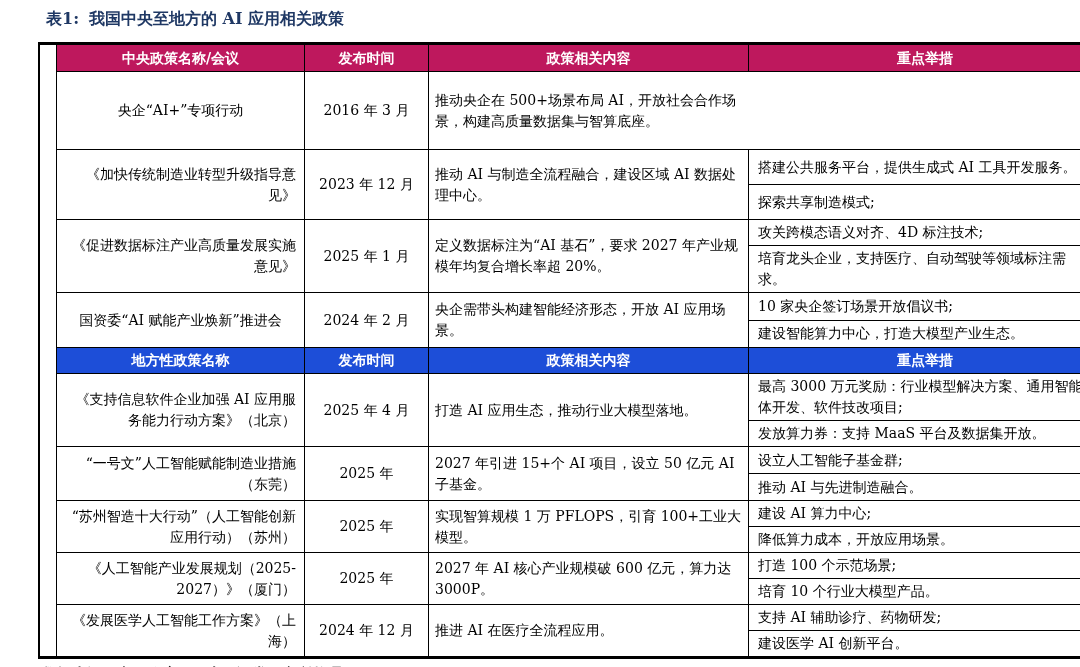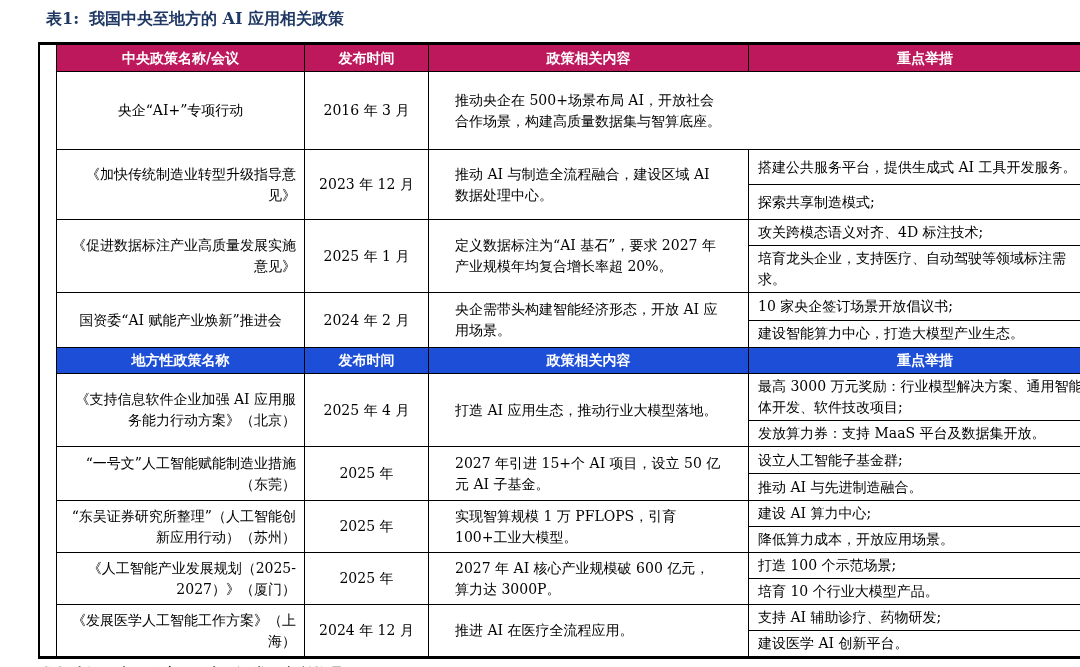--- a/index.html
+++ b/index.html
@@ -46,21 +46,21 @@
   .drow .c1 {
     display: flex; align-items: center; justify-content: center;
     text-align: right; font-weight: normal; padding: 3px 8px;
   }
   .drow .c2 {
     display: flex; align-items: center; justify-content: center;
     text-align: center; padding: 3px 4px;
   }
   .drow .c3 {
     display: flex; align-items: center;
-    text-align: left; padding: 3px 26px;
+    text-align: left; padding: 3px 6px;
   }
   .drow .c4 { display: flex; flex-direction: column; }
   .m { flex: 1; display: flex; align-items: center; padding: 2px 9px; }
   .m + .m { border-top: 1px solid #000; }
 
   
   .policy-table > :nth-child(2)  { min-height: 78px; }
   .policy-table > :nth-child(3)  { min-height: 70px; }
   .policy-table > :nth-child(4)  { min-height: 70px; }
   .policy-table > :nth-child(5)  { min-height: 55px; }
@@ -142,21 +142,21 @@
         <div class="row drow">
           <div class="c c1">“一号文”人工智能赋能制造业措施（东莞）</div>
           <div class="c c2">2025 年</div>
           <div class="c c3">2027 年引进 15+个 AI 项目，设立 50 亿元 AI 子基金。</div>
           <div class="c c4">
             <div class="m">设立人工智能子基金群;</div>
             <div class="m">推动 AI 与先进制造融合。</div>
           </div>
         </div>
         <div class="row drow">
-          <div class="c c1">“东吴证券研究所整理”（人工智能创新应用行动）（苏州）</div>
+          <div class="c c1">“苏州智造十大行动”（人工智能创新应用行动）（苏州）</div>
           <div class="c c2">2025 年</div>
           <div class="c c3">实现智算规模 1 万 PFLOPS，引育 100+工业大模型。</div>
           <div class="c c4">
             <div class="m">建设 AI 算力中心;</div>
             <div class="m">降低算力成本，开放应用场景。</div>
           </div>
         </div>
         <div class="row drow">
           <div class="c c1">《人工智能产业发展规划（2025-2027）》（厦门）</div>
           <div class="c c2">2025 年</div>

